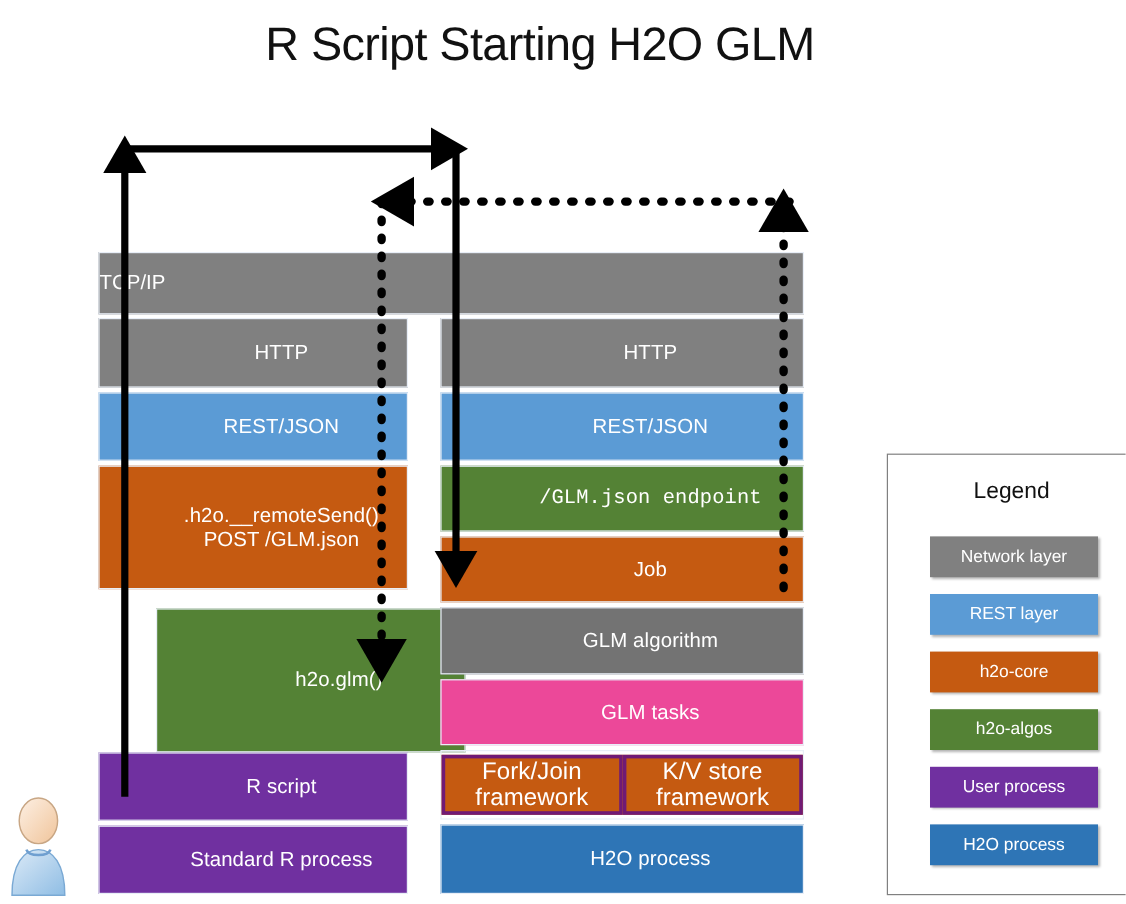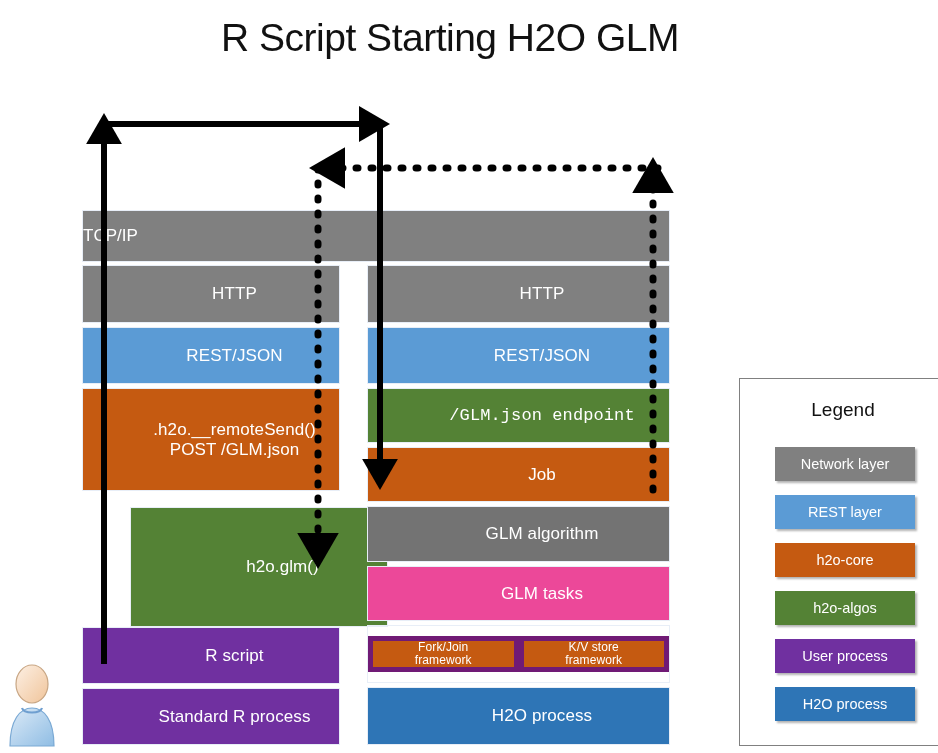--- a/index.html
+++ b/index.html
@@ -50,27 +50,27 @@
     padding-left: 47px;
   }
   .band.split {
     display: flex;
     flex-direction: row;
     padding: 0;
   }
   .half {
     flex: 1 1 50%;
     box-sizing: border-box;
-    border: 5px solid #701a75;
+    border: 3px solid #701a75;
     display: flex;
     align-items: center;
     justify-content: center;
     text-align: center;
     white-space: pre-line;
-    font-size: 12px;
+    font-size: 20px;
     line-height: 1.12;
   }
   
   #tcpip {
     position: absolute;
     box-sizing: border-box;
     border: 1px solid #e8eef7;
     color: #ffffff;
     font-size: 17px;
     display: flex;

